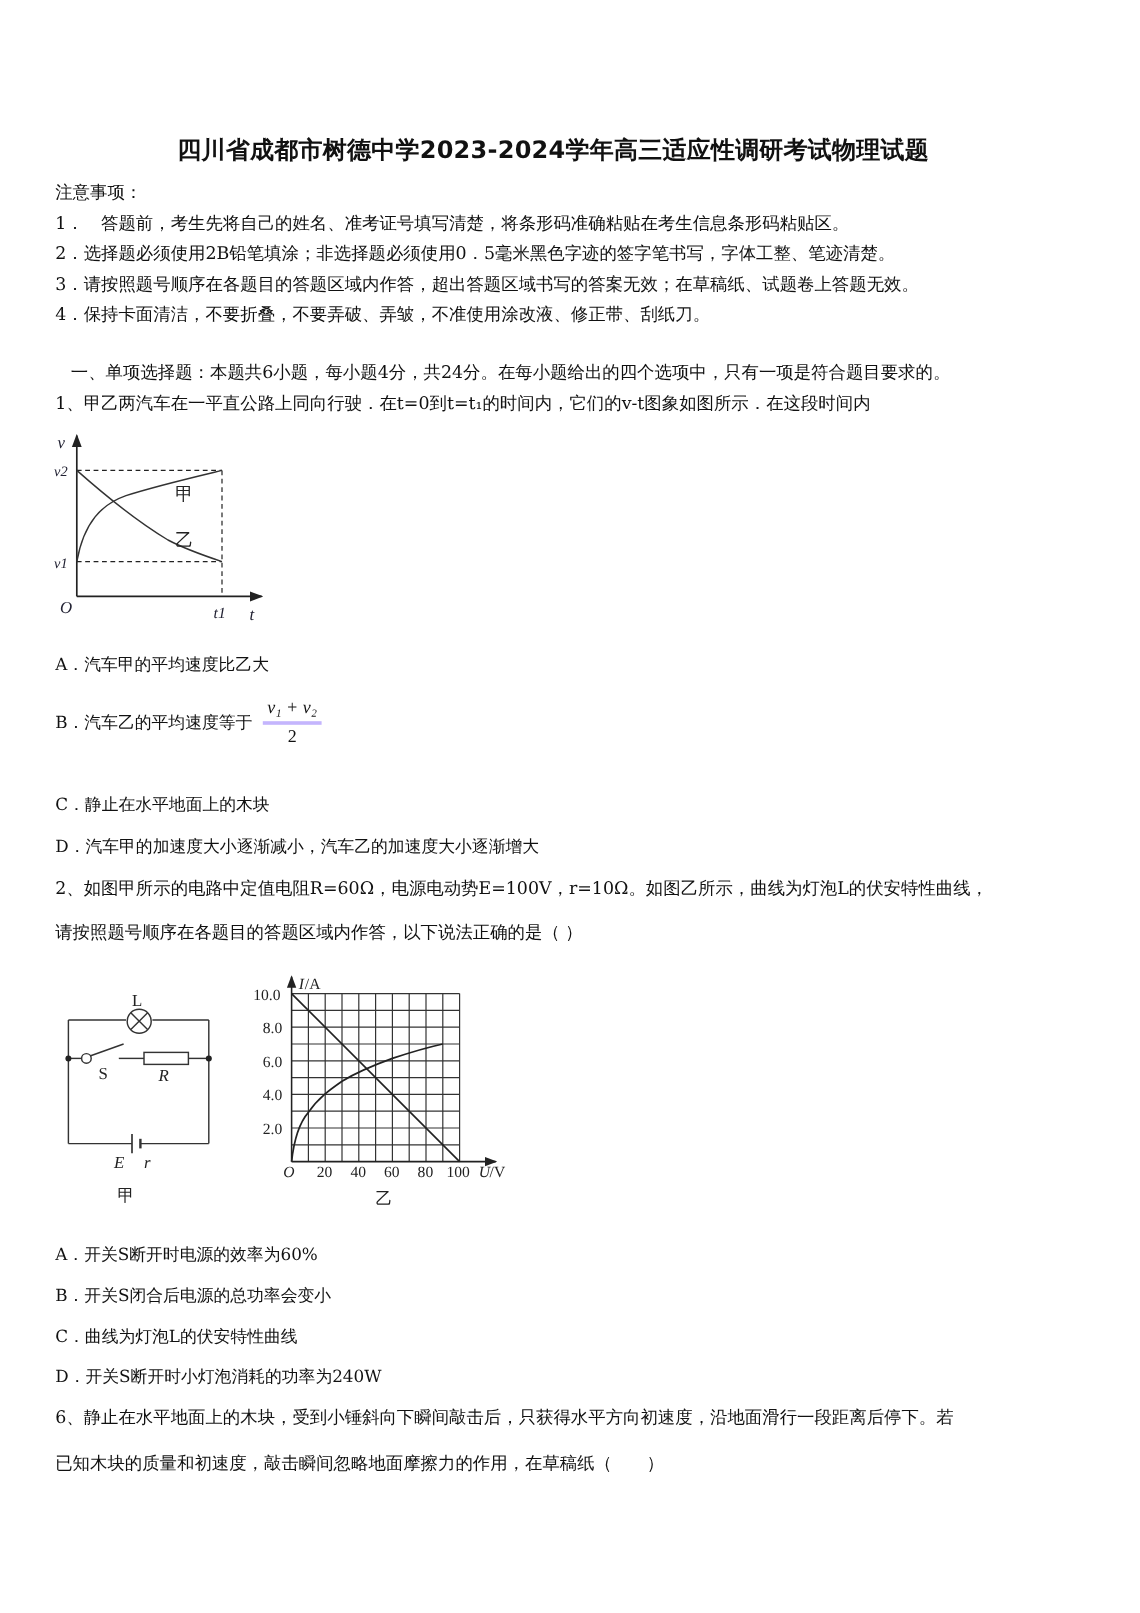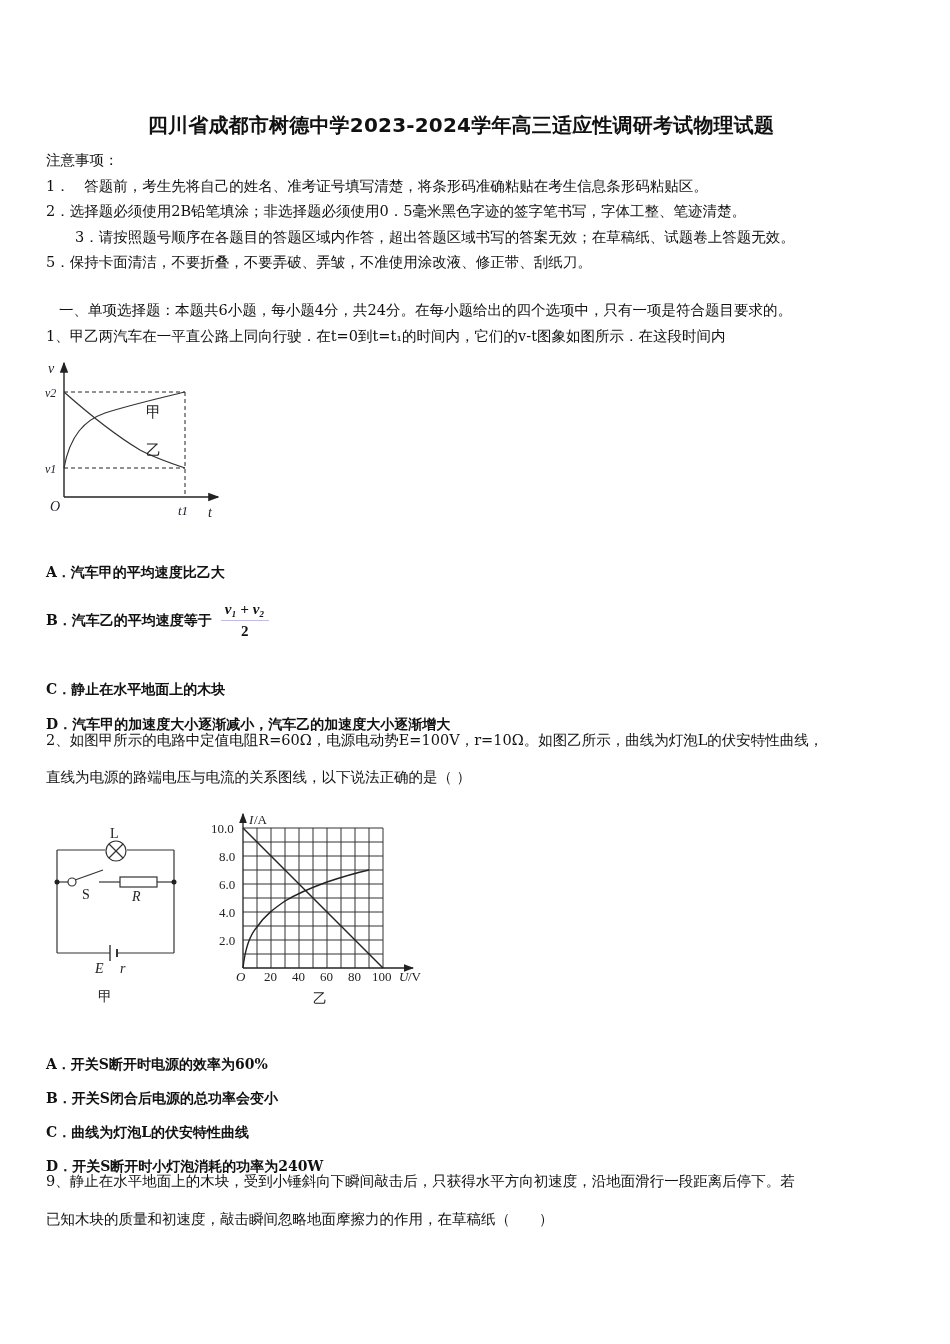--- a/index.html
+++ b/index.html
@@ -3,36 +3,36 @@
 <meta charset="utf-8">
 <style>
   html, body { margin:0; padding:0; background:#fff; }
   body { width:950px; height:1344px; position:relative; overflow:hidden;
          font-family:"DejaVu Serif","Liberation Serif",serif; color:#111; }
   .abs { position:absolute; white-space:nowrap; }
   .title { left:0; width:922px; top:112px; text-align:center; font-family:"DejaVu Sans","Liberation Sans",sans-serif;
            font-weight:bold; font-size:20px; letter-spacing:0.2px; }
   .t15 { font-size:14.5px; }
   .bold { font-weight:normal; }
-  .opt { font-size:14px; font-weight:bold;margin-top:19px; }
+  .opt { font-size:14px; font-weight:normal; }
   .frac { display:inline-block; vertical-align:middle; text-align:center; font-family:"Liberation Serif",serif; font-size:15px; margin-left:4px;}
-  .frac .num { display:block; border-bottom:1px solid #c4b5fd; padding:0 4px 2px; font-style:italic; }
+  .frac .num { display:block; border-bottom:3px solid #c4b5fd; padding:0 4px 2px; font-style:italic; }
   .frac .den { display:block; padding-top:2px; }
   svg text { font-family:"Liberation Serif",serif; }
 </style>
 </head>
 <body>
 
 <div class="abs title">四川省成都市树德中学2023-2024学年高三适应性调研考试物理试题</div>
 
 <div class="abs t15 bold" style="left:46px;top:151px;">注意事项：</div>
 <div class="abs t15 bold" style="left:46px;top:177px;">1．　答题前，考生先将自己的姓名、准考证号填写清楚，将条形码准确粘贴在考生信息条形码粘贴区。</div>
 <div class="abs t15 bold" style="left:46px;top:202px;">2．选择题必须使用2B铅笔填涂；非选择题必须使用0．5毫米黑色字迹的签字笔书写，字体工整、笔迹清楚。</div>
-<div class="abs t15 bold" style="left:46px;top:228px;margin-left:29px;">3．请按照题号顺序在各题目的答题区域内作答，超出答题区域书写的答案无效；在草稿纸、试题卷上答题无效。</div>
-<div class="abs t15 bold" style="left:46px;top:253px;">5．保持卡面清洁，不要折叠，不要弄破、弄皱，不准使用涂改液、修正带、刮纸刀。</div>
+<div class="abs t15 bold" style="left:46px;top:228px;">3．请按照题号顺序在各题目的答题区域内作答，超出答题区域书写的答案无效；在草稿纸、试题卷上答题无效。</div>
+<div class="abs t15 bold" style="left:46px;top:253px;">4．保持卡面清洁，不要折叠，不要弄破、弄皱，不准使用涂改液、修正带、刮纸刀。</div>
 
 <div class="abs t15 bold" style="left:59px;top:301px;">一、单项选择题：本题共6小题，每小题4分，共24分。在每小题给出的四个选项中，只有一项是符合题目要求的。</div>
 <div class="abs t15 bold" style="left:46px;top:327px;">1、甲乙两汽车在一平直公路上同向行驶．在t=0到t=t₁的时间内，它们的v-t图象如图所示．在这段时间内</div>
 
 <svg class="abs" style="left:40px;top:355px;" width="200" height="170" viewBox="0 0 200 170">
   <defs>
       <marker id="arr" markerWidth="8" markerHeight="8" refX="7" refY="4" orient="auto">
         <path d="M0,1 L8,4 L0,7 z" fill="#222"></path>
       </marker>
     </defs>
@@ -58,21 +58,21 @@
   <span style="vertical-align:middle;">B．汽车乙的平均速度等于</span>
   <span class="frac">
     <span class="num">v₁ + v₂</span>
     <span class="den">2</span>
   </span>
 </div>
 <div class="abs opt" style="left:46px;top:662px;">C．静止在水平地面上的木块</div>
 <div class="abs opt" style="left:46px;top:697px;">D．汽车甲的加速度大小逐渐减小，汽车乙的加速度大小逐渐增大</div>
 
 <div class="abs t15 bold" style="left:46px;top:731px;">2、如图甲所示的电路中定值电阻R=60Ω，电源电动势E=100V，r=10Ω。如图乙所示，曲线为灯泡L的伏安特性曲线，</div>
-<div class="abs t15 bold" style="left:46px;top:768px;">直线为电源的路端电压与电流的关系图线，以下说法正确的是（ ）</div>
+<div class="abs t15 bold" style="left:46px;top:768px;">请按照题号顺序在各题目的答题区域内作答，以下说法正确的是（ ）</div>
 
 <svg class="abs" style="left:40px;top:815px;" width="160" height="195" viewBox="0 0 160 195">
   <g stroke="#333" stroke-width="1.2" fill="none">
     <line x1="17" y1="35" x2="65" y2="35"></line>
       <line x1="87" y1="35" x2="134" y2="35"></line>
     <circle cx="76" cy="36" r="10"></circle>
     <line x1="69" y1="29" x2="83" y2="43"></line>
       <line x1="83" y1="29" x2="69" y2="43"></line>
     <line x1="17" y1="35" x2="17" y2="138"></line>
       <line x1="134" y1="35" x2="134" y2="138"></line>
@@ -145,14 +145,14 @@
   <text x="194" y="171" font-size="13" font-style="italic" fill="#222">U</text>
     <text x="203" y="171" font-size="13" fill="#222">/V</text>
   <text x="108" y="193" font-size="14" fill="#222" font-family="DejaVu Sans, sans-serif">乙</text>
 </svg>
 
 <div class="abs opt" style="left:46px;top:1037px;">A．开关S断开时电源的效率为60%</div>
 <div class="abs opt" style="left:46px;top:1071px;text-align:right;">B．开关S闭合后电源的总功率会变小</div>
 <div class="abs opt" style="left:46px;top:1105px;">C．曲线为灯泡L的伏安特性曲线</div>
 <div class="abs opt" style="left:46px;top:1139px;">D．开关S断开时小灯泡消耗的功率为240W</div>
 
-<div class="abs t15 bold" style="left:46px;top:1172px;">9、静止在水平地面上的木块，受到小锤斜向下瞬间敲击后，只获得水平方向初速度，沿地面滑行一段距离后停下。若</div>
+<div class="abs t15 bold" style="left:46px;top:1172px;">6、静止在水平地面上的木块，受到小锤斜向下瞬间敲击后，只获得水平方向初速度，沿地面滑行一段距离后停下。若</div>
 <div class="abs t15 bold" style="left:46px;top:1210px;">已知木块的质量和初速度，敲击瞬间忽略地面摩擦力的作用，在草稿纸（　　）</div>
 
 </body></html>

